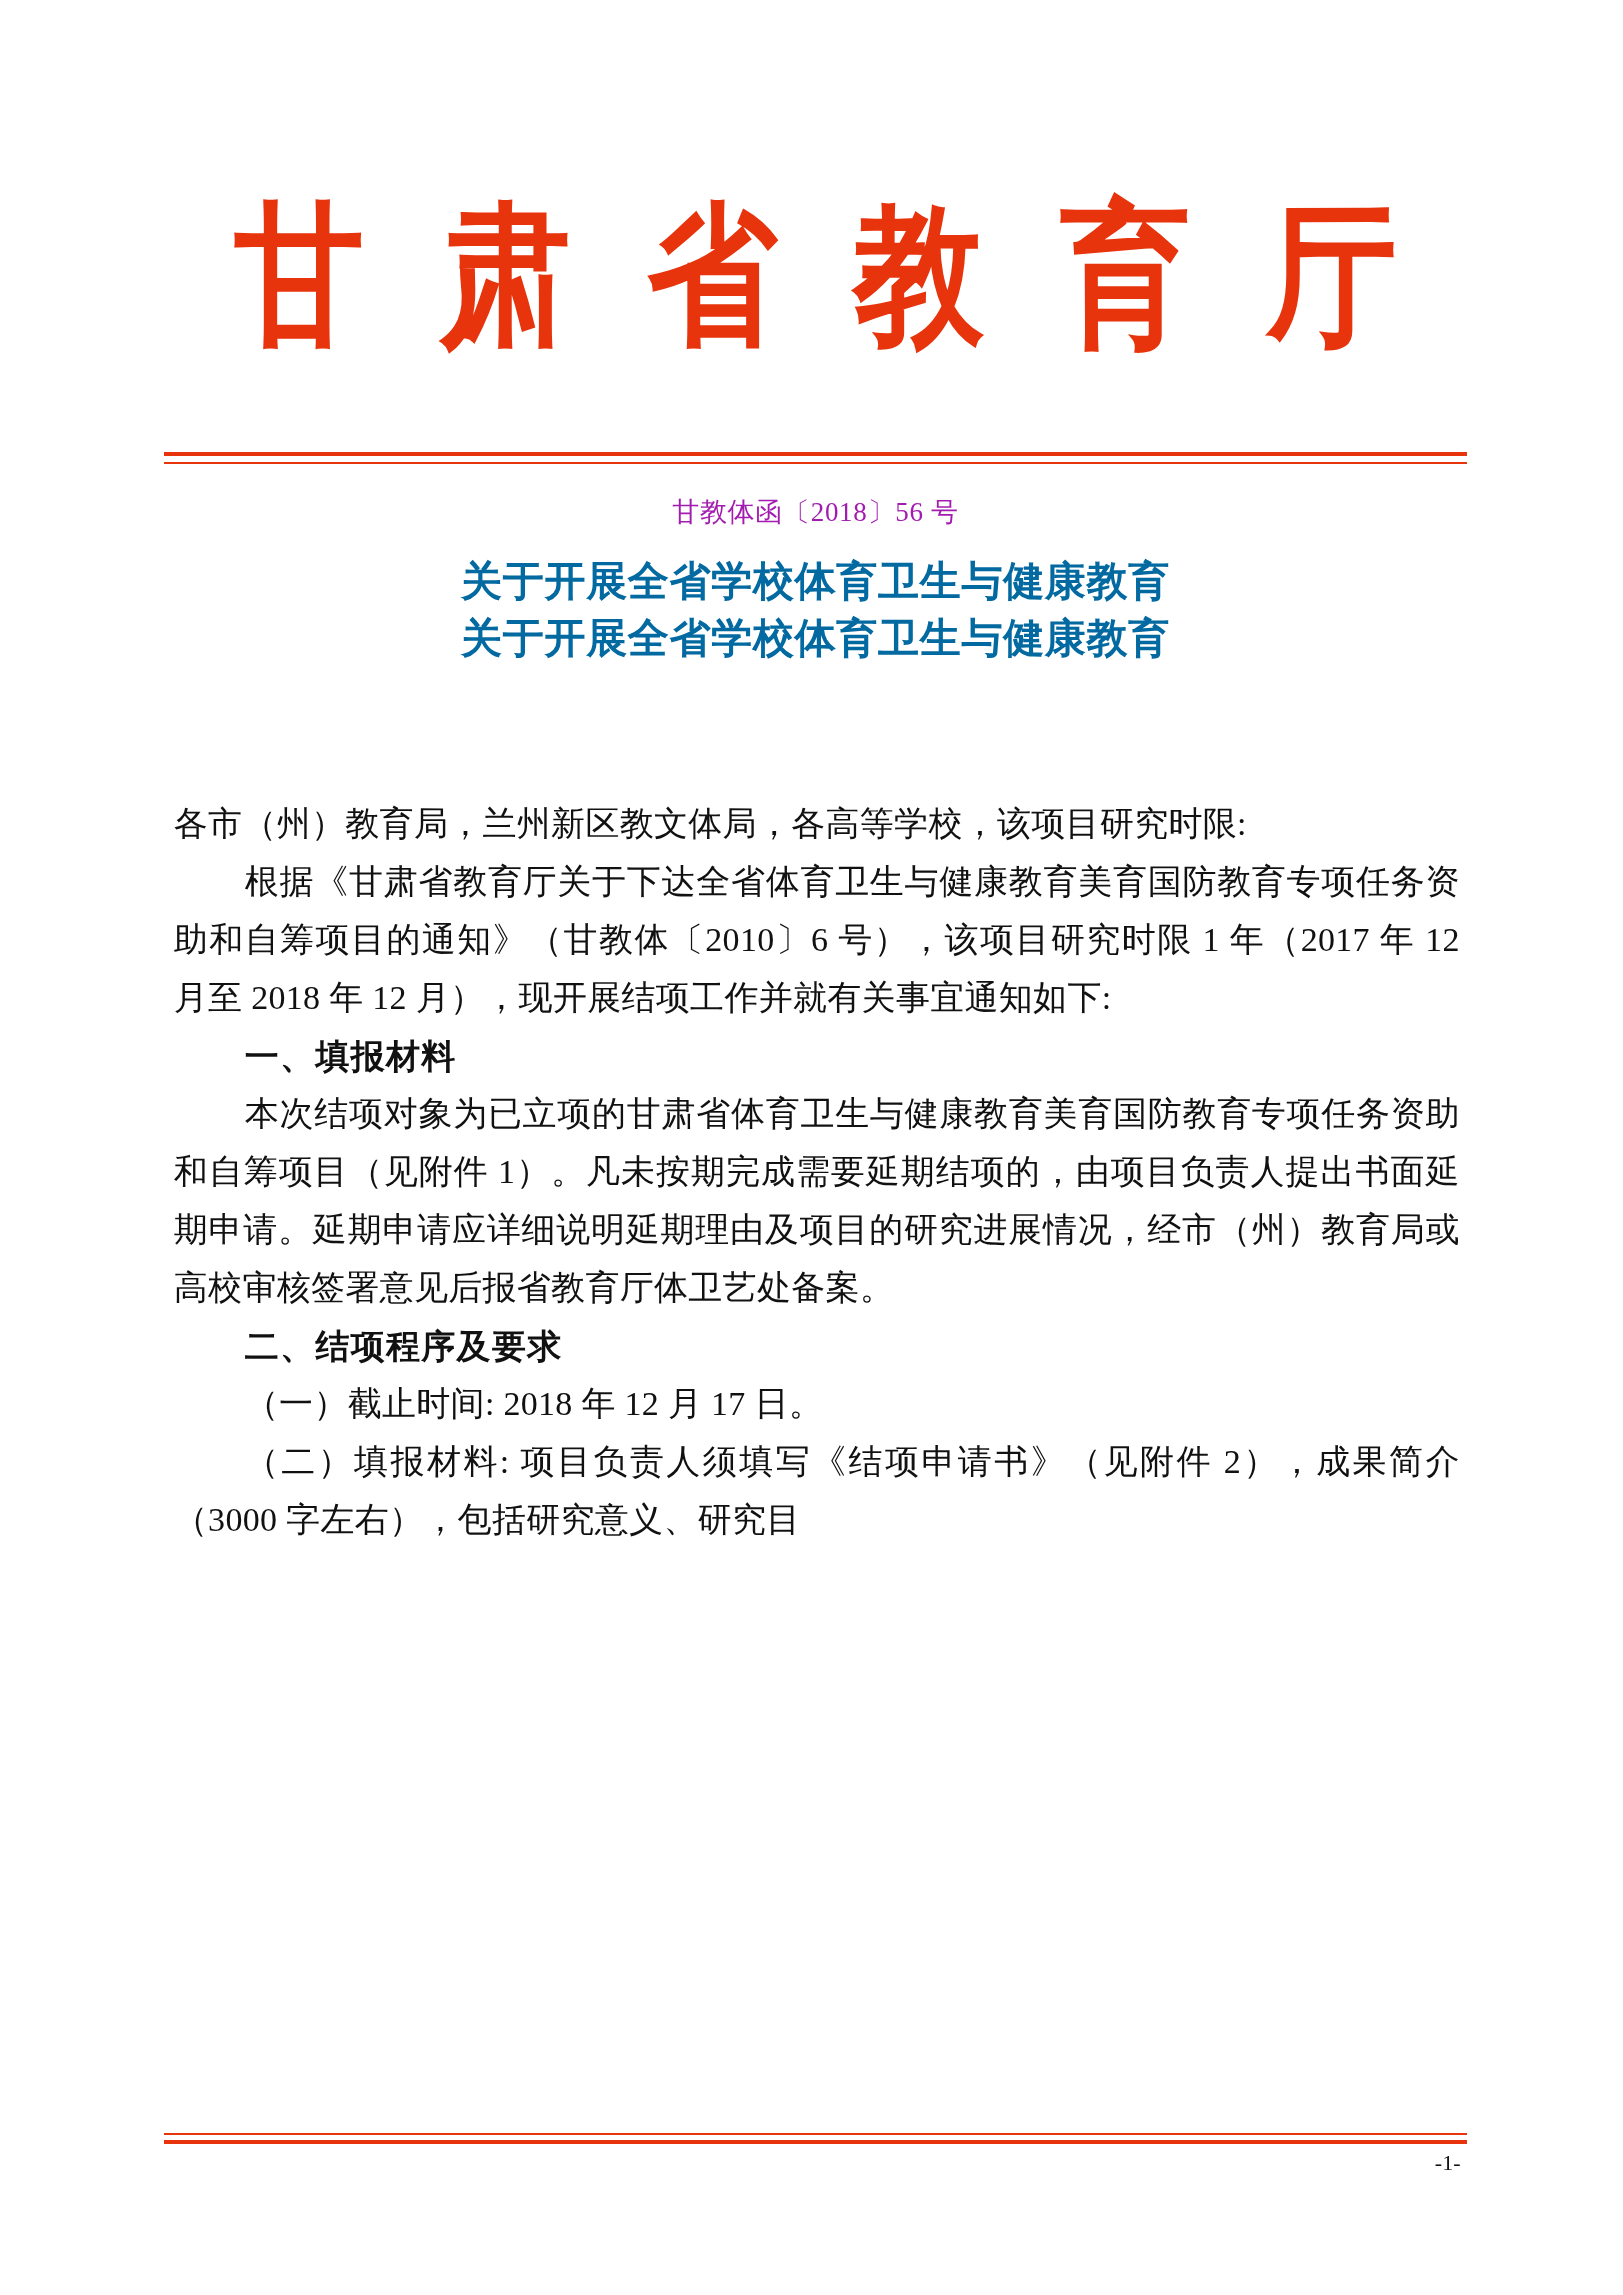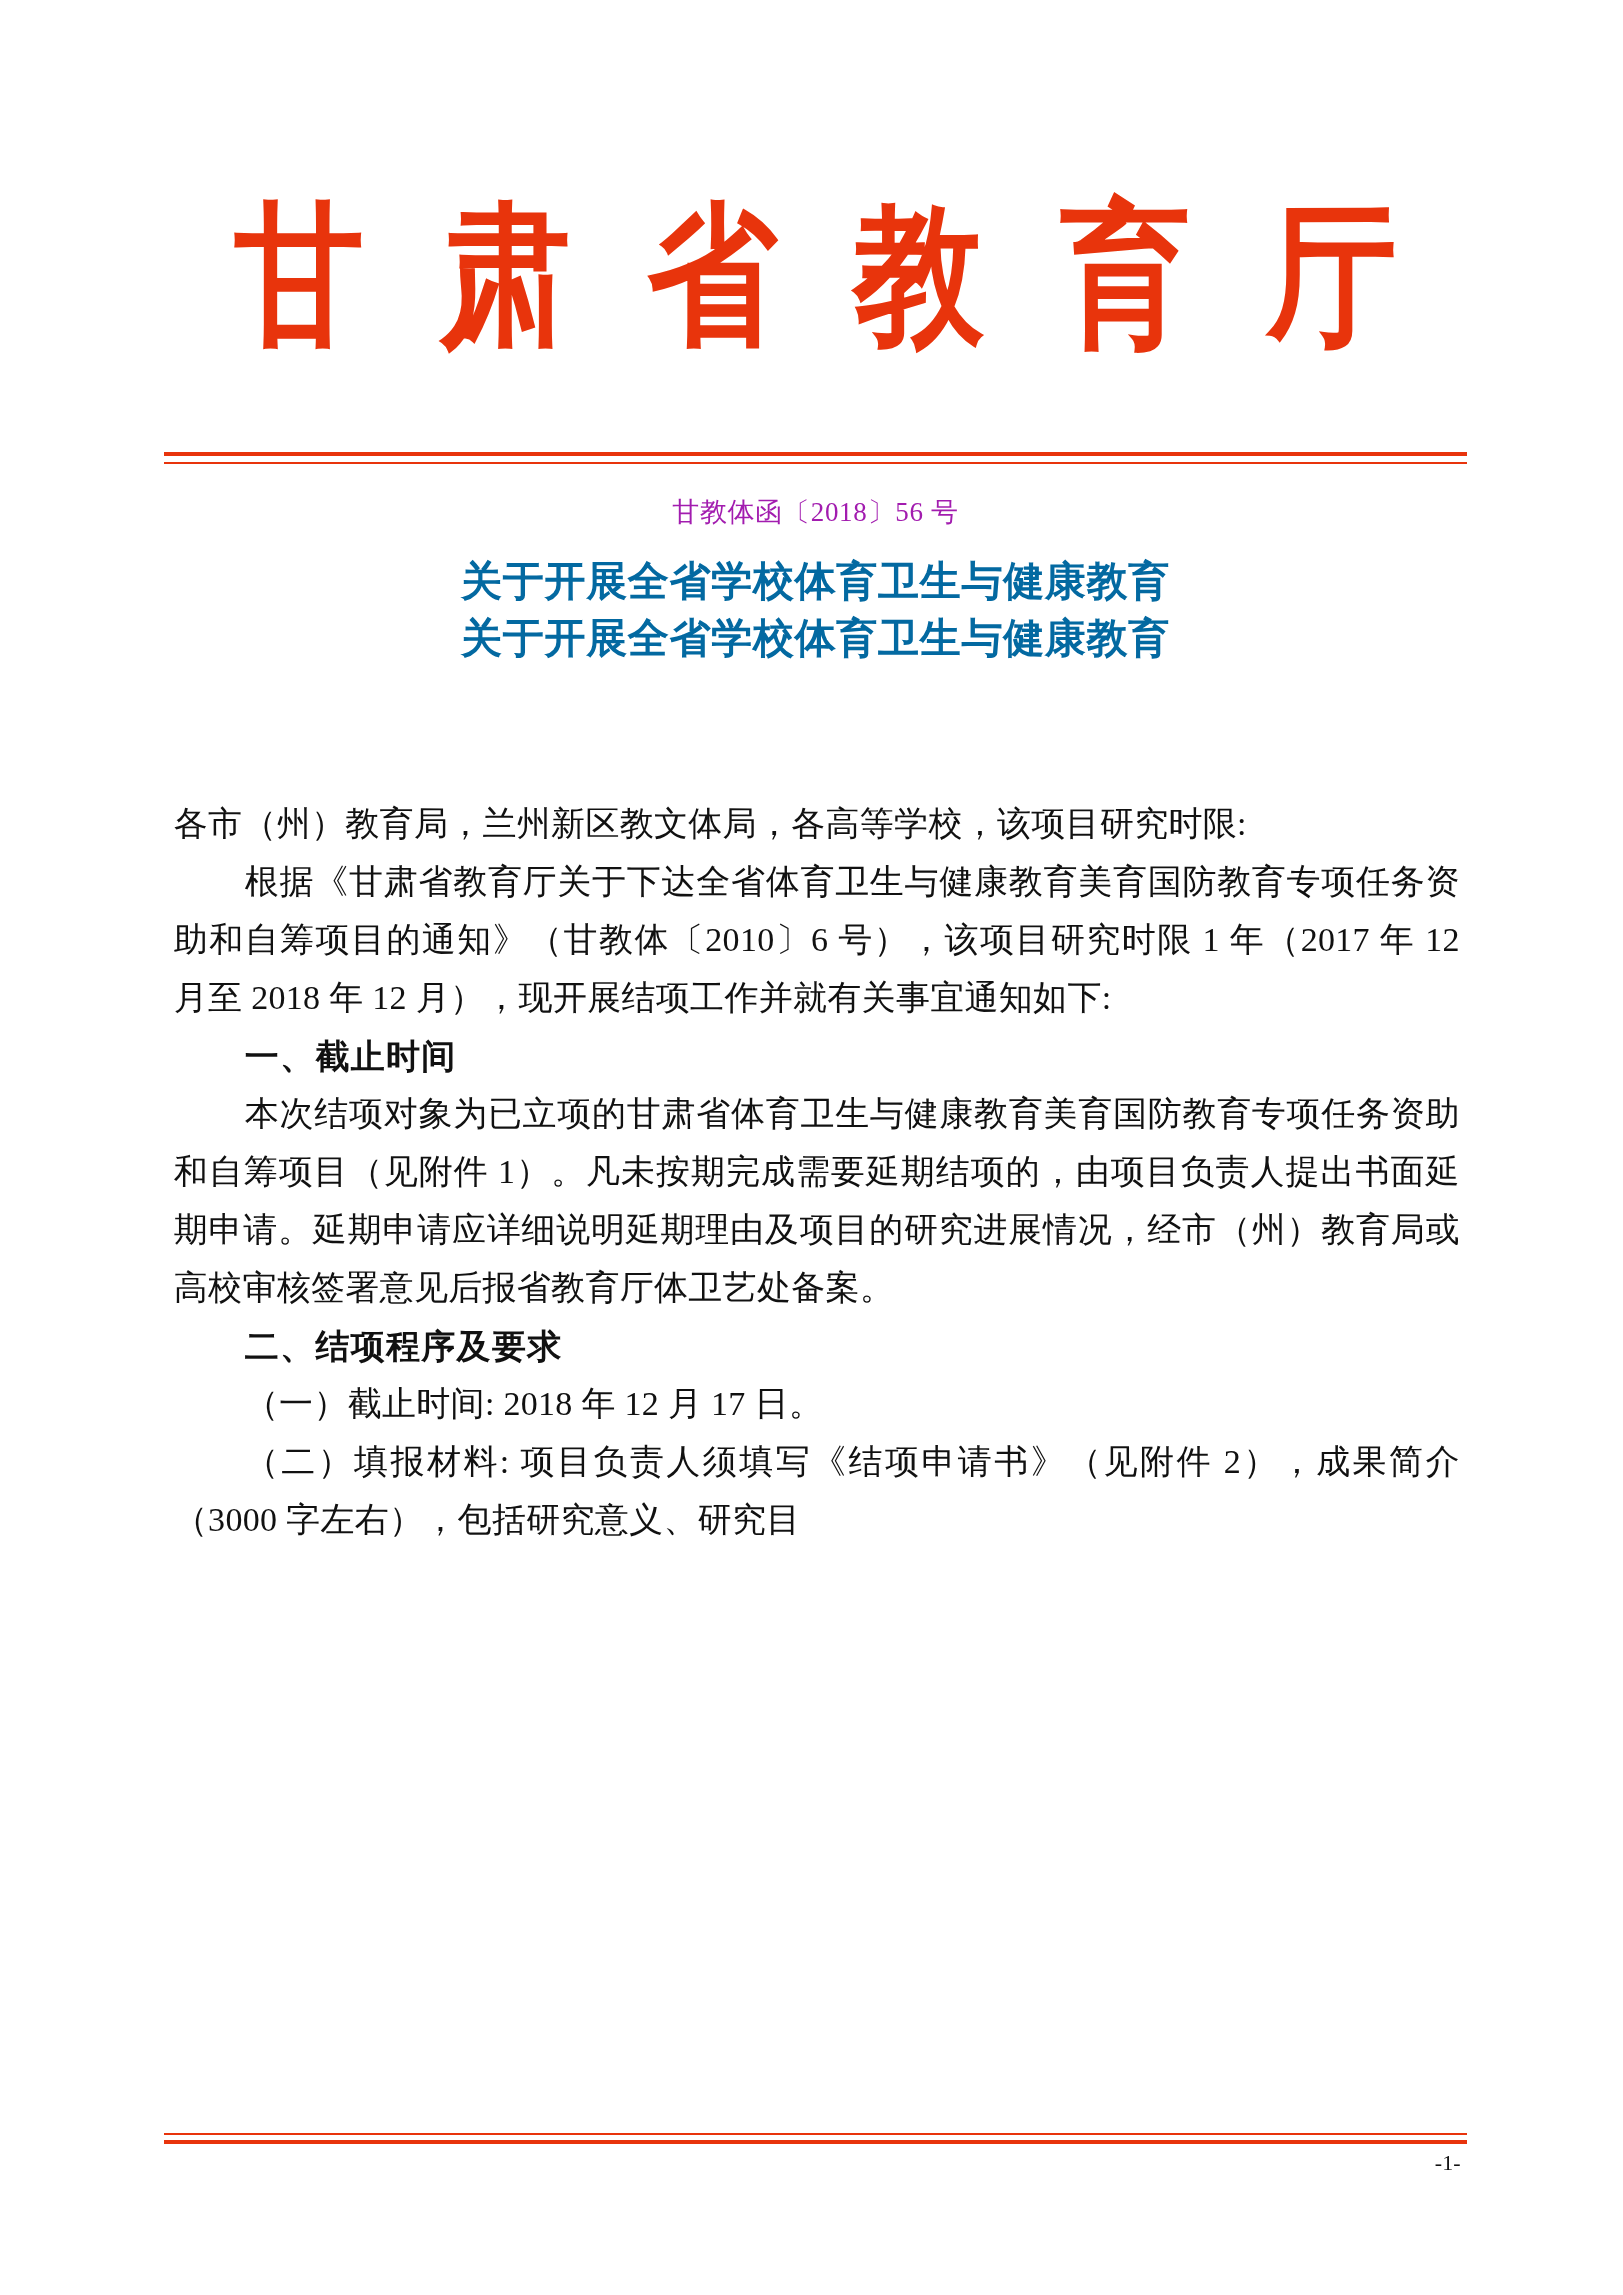--- a/index.html
+++ b/index.html
@@ -172,21 +172,21 @@
     <div class="doc-number">甘教体函〔2018〕56 号</div>
 
     <div class="doc-title">
       <div>关于开展全省学校体育卫生与健康教育</div>
       <div>关于开展全省学校体育卫生与健康教育</div>
     </div>
 
     <div class="body-text">
       <p>各市（州）教育局，兰州新区教文体局，各高等学校，该项目研究时限:</p>
       <p class="indent2">根据《甘肃省教育厅关于下达全省体育卫生与健康教育美育国防教育专项任务资助和自筹项目的通知》（甘教体〔2010〕6 号），该项目研究时限 1 年（2017 年 12 月至 2018 年 12 月），现开展结项工作并就有关事宜通知如下:</p>
-      <p class="section-head">一、截止时间</p>
+      <p class="section-head">一、填报材料</p>
       <p class="indent2">本次结项对象为已立项的甘肃省体育卫生与健康教育美育国防教育专项任务资助和自筹项目（见附件 1）。凡未按期完成需要延期结项的，由项目负责人提出书面延期申请。延期申请应详细说明延期理由及项目的研究进展情况，经市（州）教育局或高校审核签署意见后报省教育厅体卫艺处备案。</p>
       <p class="section-head">二、结项程序及要求</p>
       <p class="indent2">（一）截止时间: 2018 年 12 月 17 日。</p>
       <p class="indent2">（二）填报材料: 项目负责人须填写《结项申请书》（见附件 2），成果简介（3000 字左右），包括研究意义、研究目</p>
     </div>
 
     <div class="footer-rule-wrap">
       <div class="footer-rule-thin"></div>
       <div class="footer-rule-gap"></div>
       <div class="footer-rule-thick"></div>

